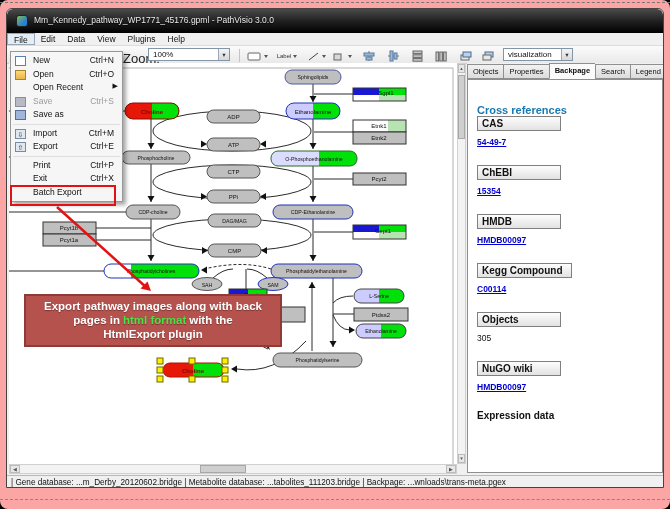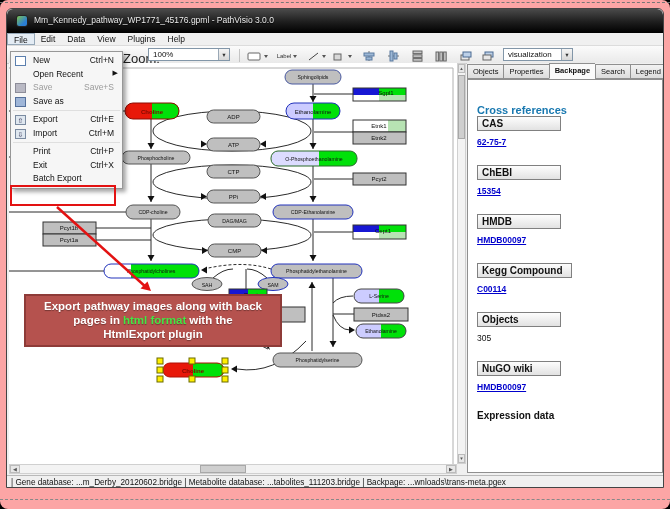--- a/index.html
+++ b/index.html
@@ -420,21 +420,21 @@
         <div class="tab">Properties</div>
         <div class="tab active">Backpage</div>
         <div class="tab">Search</div>
         <div class="tab">Legend</div>
       </div>
       <div class="panel-content">
         <div class="xref-heading">Cross references</div>
 
         <div class="xr-section">
           <div class="xr-head">CAS</div>
-          <span class="xr-link">62-75-7</span>
+          <span class="xr-link">54-49-7</span>
         </div>
         <div class="xr-section">
           <div class="xr-head">ChEBI</div>
           <span class="xr-link">15354</span>
         </div>
         <div class="xr-section">
           <div class="xr-head">HMDB</div>
           <span class="xr-link">HMDB00097</span>
         </div>
         <div class="xr-section">
@@ -457,38 +457,42 @@
     <div class="statusbar">
       <span>| Gene database: ...m_Derby_20120602.bridge | Metabolite database: ...tabolites_111203.bridge | Backpage: ...wnloads\trans-meta.pgex</span>
     </div>
 
     <div class="filemenu">
       <div class="fm-item">
         <span class="fm-ico ico-new"></span>
         <span>New</span><span class="sc">Ctrl+N</span>
       </div>
       <div class="fm-item">
+        <span class="fm-ico ico-open"></span>
+        <span>Open</span><span class="sc">Ctrl+O</span>
+      </div>
+      <div class="fm-item">
         <span>Open Recent</span><span class="subarrow">▶</span>
       </div>
       <div class="fm-item disabled">
         <span class="fm-ico ico-save"></span>
-        <span>Save</span><span class="sc">Save+S</span>
+        <span>Save</span><span class="sc">Ctrl+S</span>
       </div>
       <div class="fm-item">
         <span class="fm-ico ico-saveas"></span>
         <span>Save as</span>
       </div>
       <div class="fm-sep"></div>
       <div class="fm-item">
+        <span class="fm-ico ico-import">⇩</span>
+        <span>Import</span><span class="sc">Ctrl+M</span>
+      </div>
+      <div class="fm-item">
         <span class="fm-ico ico-export">⇧</span>
         <span>Export</span><span class="sc">Ctrl+E</span>
-      </div>
-      <div class="fm-item">
-        <span class="fm-ico ico-import">⇩</span>
-        <span>Import</span><span class="sc">Ctrl+M</span>
       </div>
       <div class="fm-sep"></div>
       <div class="fm-item">
         <span>Print</span><span class="sc">Ctrl+P</span>
       </div>
       <div class="fm-item">
         <span>Exit</span><span class="sc">Ctrl+X</span>
       </div>
       <div class="fm-item">
         <span>Batch Export</span>

